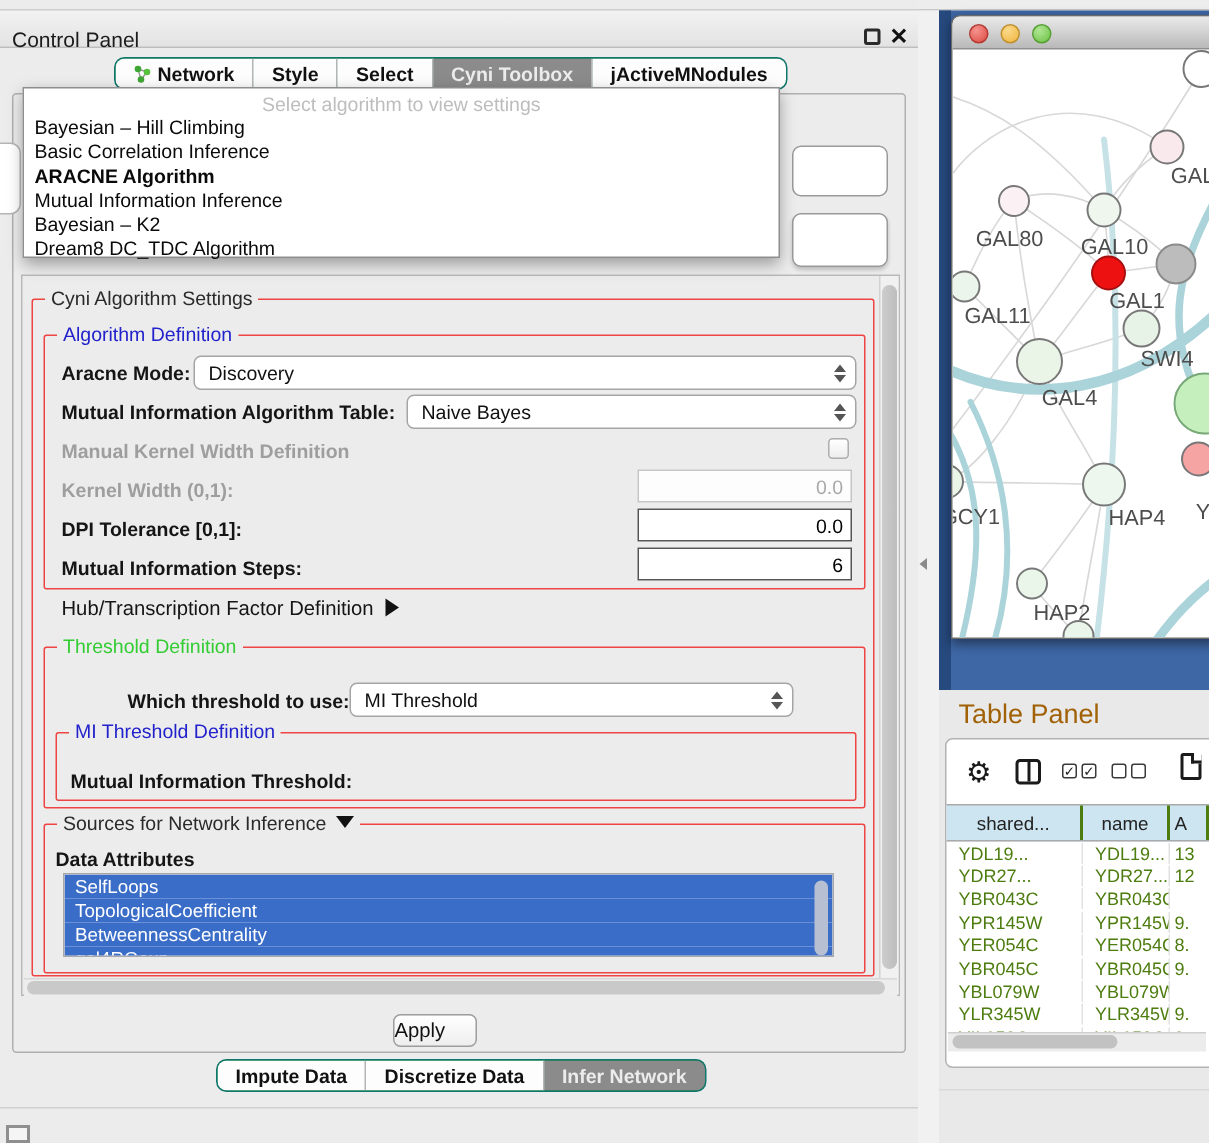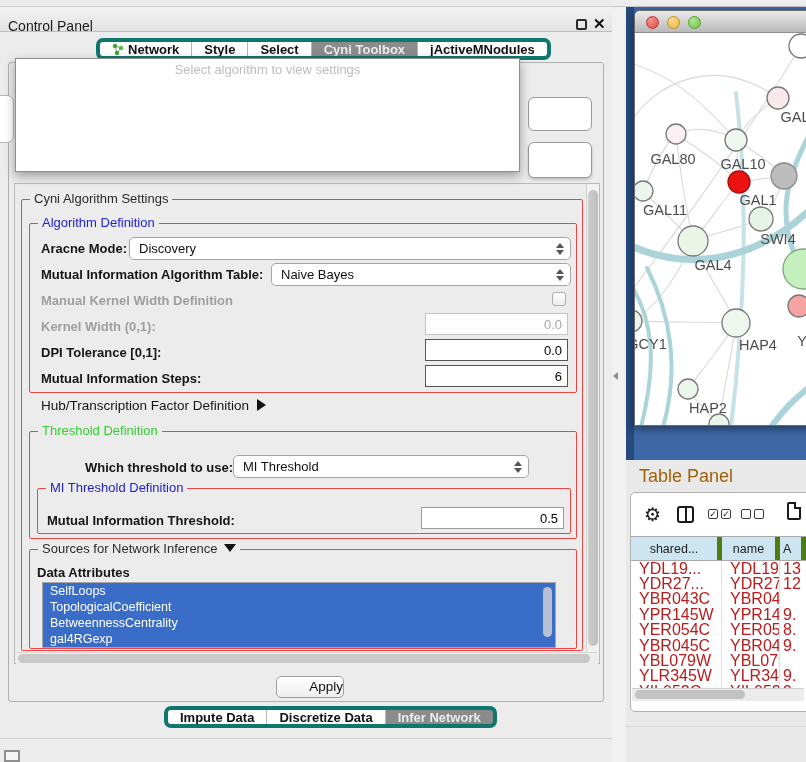--- a/index.html
+++ b/index.html
@@ -9,21 +9,21 @@
 
   
   #control-panel { left:0; top:0; width:612px; height:762px; background:#ececec; }
   #cp-titlebar { left:0; top:6px; width:612px; height:26px;
     background:linear-gradient(#f2f2f2,#e3e3e3); border-top:1px solid #cfcfcf; border-bottom:1px solid #bdbdbd; }
   #cp-title { left:8px; top:11px; font-size:14px; color:#1c1c1c; }
   #cp-float { left:576px; top:12px; width:11px; height:11px; border:2px solid #2a2a2a; border-radius:2px; }
   #cp-close { left:593px; top:8px; font-size:15px; font-weight:bold; color:#111; }
 
   
-  .seg { display:flex; height:22px; border:4px solid #0f766e; border-radius:7px; overflow:hidden; background:#15803d;margin-left:20px; }
+  .seg { display:flex; height:22px; border:1px solid #0f766e; border-radius:7px; overflow:hidden; background:#15803d; }
   .seg .tab { display:flex; align-items:center; gap:4px; padding:0 12px; font-size:13px; font-weight:bold;
     color:#111; border-right:1px solid #b5b5b5; background:#fdfdfd; white-space:nowrap; }
   .seg .tab:last-child { border-right:none; }
   .seg .tab.sel { background:#8b8b8b; color:#ececec; }
   #top-tabs { left:76px; top:38px; }
   #bottom-tabs { left:144px; top:706px; }
 
   #cp-outer { left:8px; top:62px; width:596px; height:640px; border:1px solid #b0b0b0; border-radius:3px; background:#ececec; }
 
   
@@ -65,29 +65,29 @@
   .field.thin { border:1px solid #9a9a9a; }
 
   .checkbox { position:absolute; width:14px; height:14px; border:1px solid #aeaeae; border-radius:3px;
     background:linear-gradient(#ffffff,#ededed); }
 
   .tri-right { display:inline-block; width:0; height:0; border-top:6px solid transparent; border-bottom:6px solid transparent;
     border-left:9px solid #111; margin-left:8px; vertical-align:-1px; }
   .tri-down-s { display:inline-block; width:0; height:0; border-left:6px solid transparent; border-right:6px solid transparent;
     border-top:8px solid #111; margin-left:6px; vertical-align:1px; }
 
-  #attr-list { left:42px; top:582px; width:514px; height:66px; background:#fff; border:1px solid #a8a8a8; overflow:hidden; }
+  #attr-list { left:42px; top:582px; width:514px; height:56px; background:#fff; border:1px solid #a8a8a8; overflow:hidden; }
   .attr-item { background:#3a6dc8; color:#fff; font-size:12.5px; height:16px; line-height:16px; padding-left:7px; }
   #attr-scroll { position:absolute; right:3px; top:4px; width:9px; height:50px; background:#b7bfd2; border-radius:5px; }
 
   #h-scroll { left:16px; top:652px; width:582px; height:12px; background:#ededed; border-top:1px solid #d8d8d8; }
   #h-thumb { left:18px; top:654px; width:572px; height:9px; background:#c9c9c9; border-radius:5px; }
 
-  #apply-btn { left:276px; top:676px; width:68px; height:22px; border:1px solid #9e9e9e; border-radius:5px;
-    background:linear-gradient(#ffffff,#eeeeee); font-size:13.5px; color:#111; text-align:right; line-height:20px; }
+  #apply-btn { left:262px; top:676px; width:56px; height:22px; border:1px solid #9e9e9e; border-radius:5px;
+    background:linear-gradient(#ffffff,#eeeeee); font-size:13.5px; color:#111; text-align:left; line-height:20px; }
 
   #cp-bottom-strip { left:0; top:738px; width:612px; height:24px; background:#ececec; border-top:1px solid #d0d0d0; }
   #cp-corner-icon { left:4px; top:750px; width:16px; height:12px; border:2px solid #8f8f8f; background:#f5f5f5; }
 
   
   #right-top-strip { left:612px; top:0; width:194px; height:7px; background:#ededed; border-bottom:1px solid #c6c6c6; }
   #gap-col { left:612px; top:7px; width:14px; height:755px; background:#f1f1f1; }
   #divider-arrow { left:613px; top:372px; width:0; height:0; border-top:4px solid transparent; border-bottom:4px solid transparent;
     border-right:5px solid #8a8a8a; }
   #desktop { left:626px; top:7px; width:180px; height:453px; background:#3e67a5; }
@@ -111,26 +111,26 @@
   #cols-icon { left:677px; top:506px; width:17px; height:17px; border:2px solid #1a1a1a; border-radius:3px; }
   #cols-icon::after { content:""; position:absolute; left:5.5px; top:0; width:2px; height:13px; background:#1a1a1a; }
   .cb-pair { display:flex; gap:3px; }
   #checked-pair { left:708px; top:509px; }
   #unchecked-pair { left:741px; top:509px; }
   .cb { width:10px; height:10px; border:1.5px solid #3a3a3a; border-radius:2px; font-size:9px; line-height:9px; text-align:center; color:#222; }
   #page-icon { left:787px; top:502px; width:14px; height:18px; border:2px solid #1a1a1a; border-radius:2px; }
   #page-icon::after { content:""; position:absolute; right:-2px; top:-2px; width:5px; height:5px; background:#fff; border-left:2px solid #1a1a1a; border-bottom:2px solid #1a1a1a; }
 
   #thead { left:631px; top:536px; width:175px; height:25px; display:flex; background:#cde5f1; border-top:1px solid #a9a9a9; border-bottom:1px solid #a9a9a9; }
-  .th { font-size:12.5px; color:#222; border-right:5px solid #4d7c0f; display:flex; align-items:center; justify-content:center; }
+  .th { font-size:12.5px; color:#222; border-right:2px solid #4d7c0f; display:flex; align-items:center; justify-content:center; }
   #th1 { width:91px; } #th2 { width:58px; } #th3 { flex:1; justify-content:flex-start; padding-left:3px; }
 
   #tbody { left:631px; top:561px; width:175px; height:130px; overflow:hidden; }
   .trow { display:flex; height:15.4px; align-items:center; }
-  .trow span { font-size:16px; color:#b91c1c; white-space:nowrap; overflow:hidden; }
+  .trow span { font-size:12px; color:#4d7c0f; white-space:nowrap; overflow:hidden; }
   .trow .c1 { width:91px; padding-left:8px; border-right:1px solid #e2e2e2; }
   .trow .c2 { width:58px; padding-left:8px; border-right:1px solid #e2e2e2; }
   .trow .c3 { flex:1; padding-left:3px; }
 
   #t-hscroll { left:632px; top:688px; width:172px; height:13px; background:#ececec; border-top:1px solid #cfcfcf; }
   #t-hthumb { left:635px; top:690px; width:110px; height:9px; background:#c2c2c2; border-radius:5px; }
   #tp-bottom-line { left:626px; top:726px; width:180px; height:1px; background:#d8d8d8; }
 
   .net-tab-icon { display:inline-block; }
 </style>
@@ -166,20 +166,29 @@
   <div class="abs" id="cp-outer"></div>
 
   <div class="abs" id="left-sliver"></div>
   <div class="abs combo-end" id="hidden-combo-1">
     
   </div>
   <div class="abs combo-end" id="hidden-combo-2"></div>
 
   <div class="abs" id="algo-dropdown">
     <div id="dd-placeholder">Select algorithm to view settings</div>
+    <div>
+
+    <div class="dd-item">Bayesian – Hill Climbing</div>
+        <div class="dd-item">Basic Correlation Inference</div>
+        <div class="dd-item bold">ARACNE Algorithm</div>
+        <div class="dd-item">Mutual Information Inference</div>
+        <div class="dd-item">Bayesian – K2</div>
+        <div class="dd-item">Dream8 DC_TDC Algorithm</div>
+      </div>
   </div>
 
   <div class="abs" id="settings">
 
     <div class="grp" style="left:6px; top:15px; width:562px; height:452px;">
       <span class="leg">Cyni Algorithm Settings</span>
     </div>
 
     <div class="grp" style="left:14px; top:39px; width:548px; height:170px;padding-left:42px;">
       <span class="leg blue">Algorithm Definition</span>
@@ -221,21 +230,20 @@
       <span>MI Threshold</span>
       <span class="stepper">
           <span class="tri-up"></span>
           <span class="tri-dn"></span>
         </span>
     </div>
     <div class="grp" style="left:22px; top:304px; width:534px; height:46px;">
       <span class="leg blue">MI Threshold Definition</span>
     </div>
     <span class="lbl" style="left:32px; top:329px;">Mutual Information Threshold:</span>
-    <input class="field thin" style="left: 406px; top: 323px;" readonly="" value="0.5">
 
     <div class="grp" style="left:14px; top:365px; width:548px; height:100px;">
       <span class="leg">
         <span>Sources for Network Inference</span><span class="tri-down-s"></span>
       </span>
     </div>
     <span class="lbl" style="left:22px; top:381px;">Data Attributes</span>
   </div>
 
   <div class="abs" id="attr-list">

